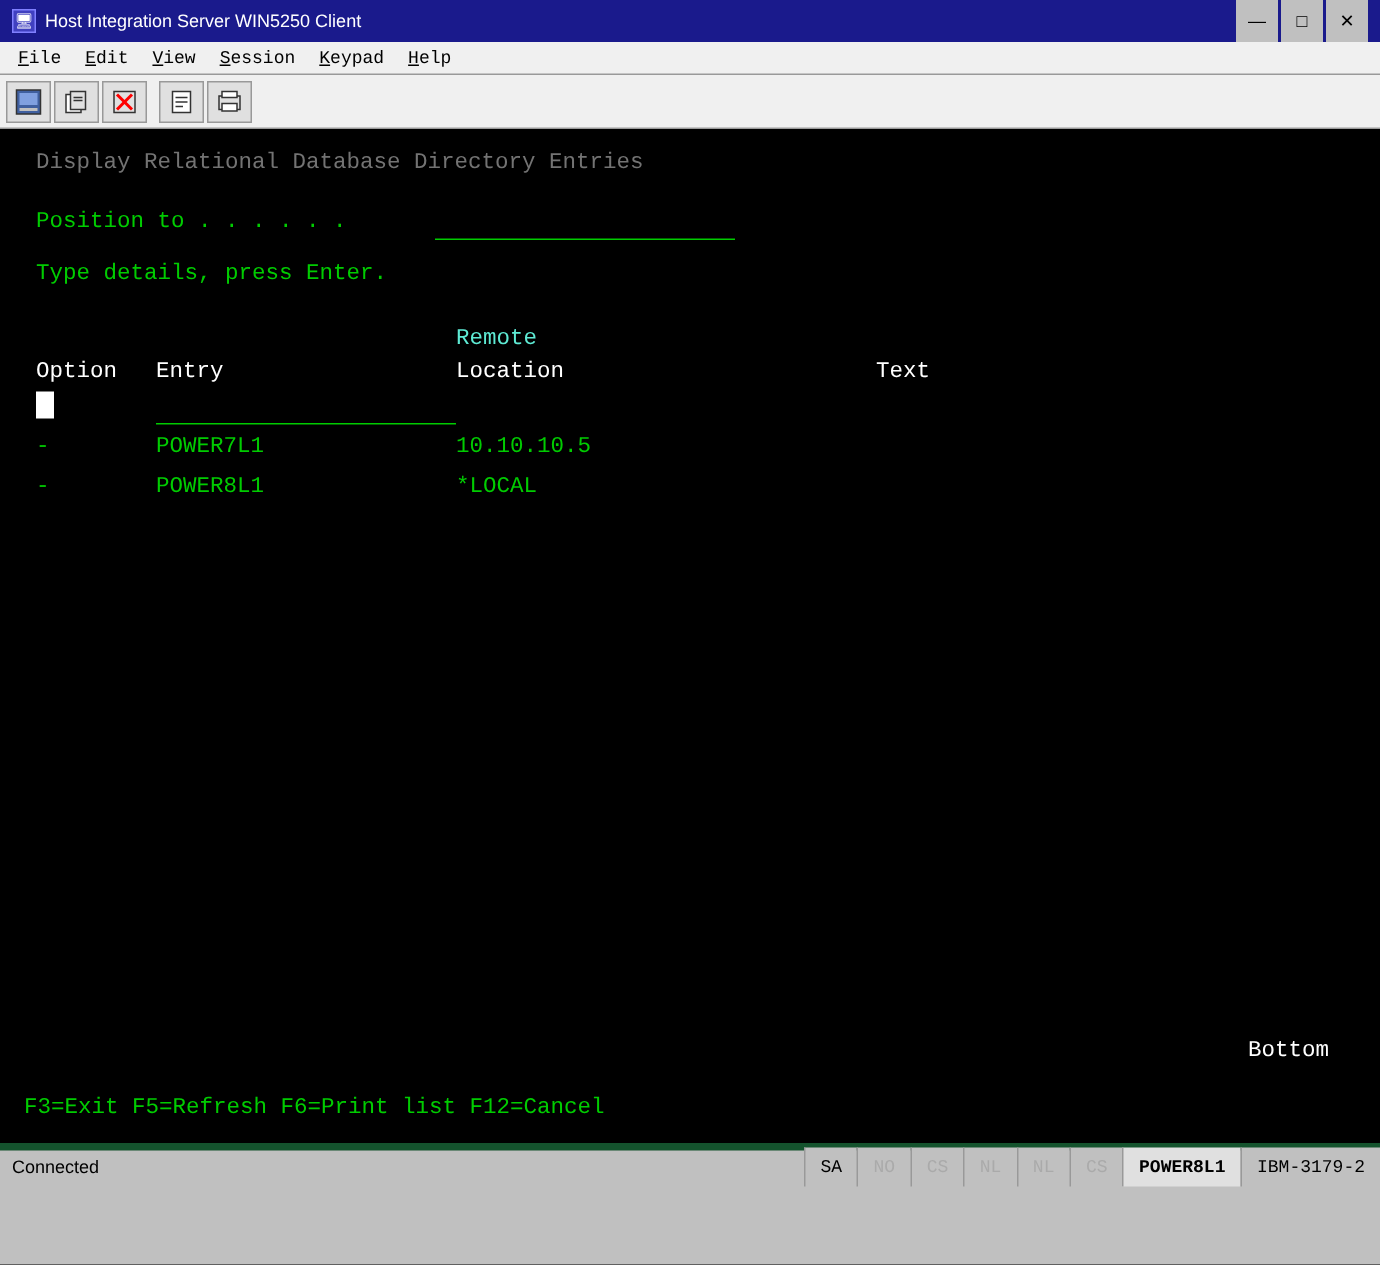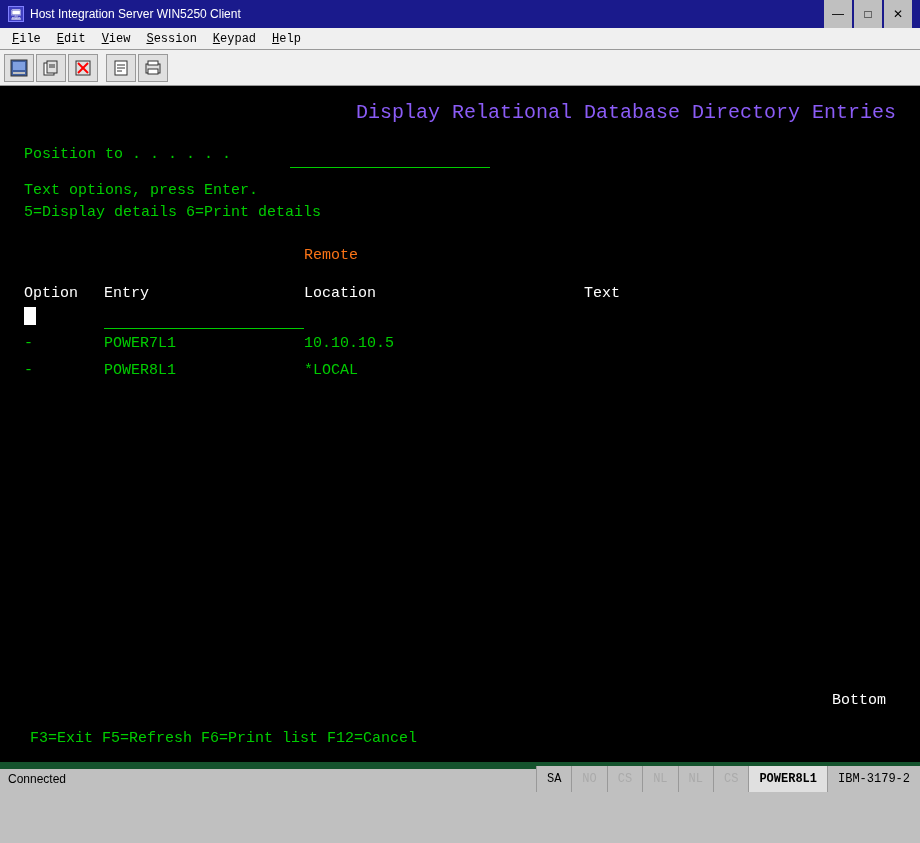--- a/index.html
+++ b/index.html
@@ -41,31 +41,31 @@
       background: #000000; color: #ffffff;
       width: 920px; height: 676px;
       padding: 12px 24px;
       font-family: 'Courier New', Courier, monospace;
       font-size: 15px;
       line-height: 1.5;
       position: relative;
     }
     .terminal .green { color: #00cc00; }
 
-    .screen-title { text-align: right; color: #8b5cf6; margin-bottom: 16px; font-size: 20px; }
+    .screen-title { text-align: left; color: #737373; margin-bottom: 16px; font-size: 15px; }
     .position-line { color: #00cc00; margin-bottom: 12px; display: flex; align-items: baseline; gap: 16px; }
     .instructions { color: #00cc00; margin-bottom: 20px; }
 
     .bottom-right { position: absolute; bottom: 50px; right: 34px; color: white; }
-    .function-keys { position: absolute; bottom: 12px; left: 30px; color: #00cc00; }
+    .function-keys { position: absolute; bottom: 12px; left: 16px; color: #00cc00; }
 
     
     .status-bar {
       display: flex; align-items: center; background: #c0c0c0;
-      height: 26px; border-top: 7px solid #14532d;
+      height: 26px; border-top: 5px solid #14532d;
       font-family: 'Segoe UI', Arial, sans-serif; font-size: 12px;
     }
     .status-connected { flex: 1; padding-left: 8px; color: #000; }
     .status-badge {
       height: 26px; padding: 0 10px; background: #c0c0c0;
       border-left: 1px solid #999; display: flex; align-items: center; font-size: 12px;
       font-family: 'Courier New', Courier, monospace;
     }
     .status-badge.active { background: #e0e0e0; font-weight: bold; }
   </style>
@@ -137,25 +137,24 @@
 <div class="terminal">
 
   <div class="screen-title">Display Relational Database Directory Entries</div>
 
   <div class="position-line">
     <span class="green">Position to . . . . . .</span>&nbsp;&nbsp;&nbsp;
     <span style="display:inline-block; border-bottom: 1px solid #00cc00; width: 200px;">&nbsp;</span>
   </div>
 
   <div class="instructions">
-    <div>Text options, press Enter.</div>
-    <div>  5=Display details   6=Print details</div>
-  </div>
-
-  <div style="display:flex; color:#f97316; margin-bottom:16px;">
+    <div>Type details, press Enter.</div>
+  </div>
+
+  <div style="display:flex; color:#5eead4; margin-bottom:0;">
     <span style="width:80px;"></span>
     <span style="width:200px;"></span>
     <span style="width:280px;">Remote</span>
     <span></span>
   </div>
   <div style="display:flex; color:white; ">
     <span style="width:80px;">Option</span>
     <span style="width:200px;">Entry</span>
     <span style="width:280px;">Location</span>
     <span>Text</span>

